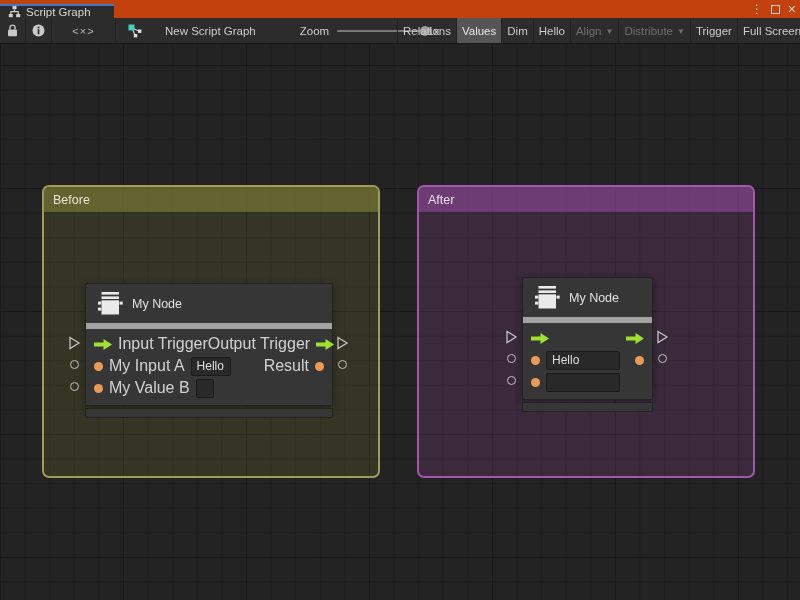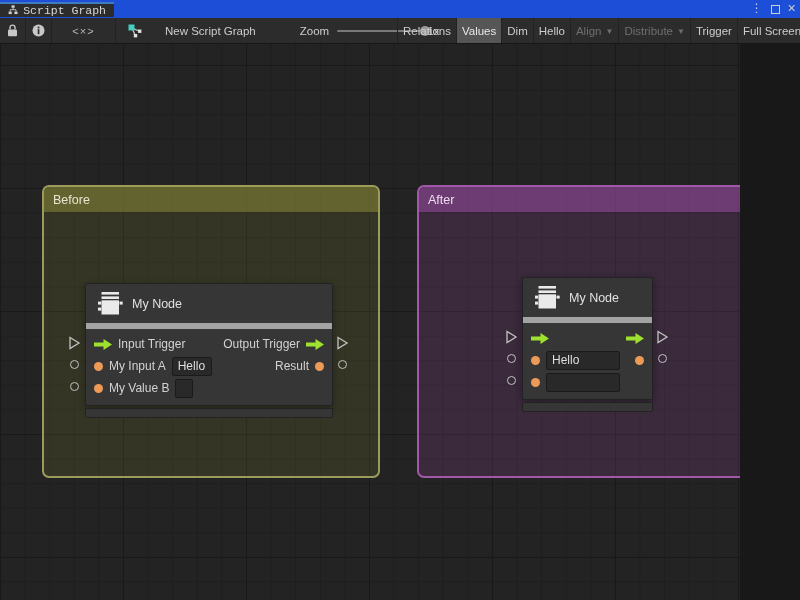--- a/index.html
+++ b/index.html
@@ -2,21 +2,21 @@
 <html><head>
 <meta charset="utf-8">
 <style>
   * { margin:0; padding:0; box-sizing:border-box; }
   html,body { width:800px; height:600px; overflow:hidden; background:#181818;
               font-family:"Liberation Sans", sans-serif; }
   .stage { position:relative; width:800px; height:600px; overflow:hidden; }
 
   
   .tabstrip { position:absolute; left:0; top:0; width:800px; height:18px;
-              background:#1d4ed8; display:flex; align-items:center;font-family:Liberation Mono, monospace; }
+              background:#c2410c; display:flex; align-items:flex-end; }
   .tab { position:relative; width:114px; background:#2c2c2c; display:flex;
          align-items:center; gap:5px; padding:0 8px; border-top:2px solid #4179c4; }
   .tab-label { color:#d8d8d8; font-size:11.5px; white-space:nowrap; }
   .win-controls { position:absolute; right:2px; top:0; height:18px; display:flex;
                   align-items:center; gap:6px; color:#cfcfcf; }
   .menu-dots { font-size:12px; line-height:1; padding:0 2px; }
   .max-box { display:inline-block; width:9px; height:9px; border:1.5px solid #cfcfcf; }
   .close-x { font-size:14px; line-height:1; padding:0 2px; }
 
   
@@ -38,21 +38,21 @@
 
   .view-buttons { position:absolute; left:397px; top:0; height:26px; display:flex;
                   align-items:stretch; }
   .vb { display:flex; align-items:center; gap:4px; padding:0 5px;
         border-left:1px solid #222; white-space:nowrap; color:#cdcdcd; }
   .vb.active { background:#565656; color:#e8e8e8; }
   .vb.disabled { color:#6f6f6f; }
   .dd-arrow { font-size:8px; margin-top:1px; }
 
   
-  .canvas { position:absolute; left:0; top:44px; width:740px; height:556px;
+  .canvas { position:absolute; left:0; top:44px; width:800px; height:556px;
             background-color:#232323;
             background-image:
               linear-gradient(to right, #191919 1px, transparent 1px),
               linear-gradient(to bottom, #191919 1px, transparent 1px),
               linear-gradient(to right, #1e1e1e 1px, transparent 1px),
               linear-gradient(to bottom, #1e1e1e 1px, transparent 1px);
             background-size:123px 123px, 123px 123px, 24.6px 24.6px, 24.6px 24.6px;
             background-position:0 21px; overflow:hidden; }
 
   
@@ -70,21 +70,21 @@
   .node { position:absolute; display:flex; flex-direction:column; gap:2px; }
   .node-main { background:#363636; border:1px solid #222; border-radius:2px;
                box-shadow:0 2px 7px rgba(0,0,0,0.35); }
   .node-header { height:45px; display:flex; align-items:center; gap:9px;
                  padding:0 12px; border-bottom:6px solid #a3a3a3; }
   .node-title { color:#e0e0e0; font-size:12.5px; white-space:nowrap; }
   .node-body { padding:4px 0 6px; }
   .port-row { height:22px; display:flex; align-items:center;
               justify-content:space-between; padding:0 8px; }
   .pgroup { display:flex; align-items:center; gap:6px; }
-  .port-label { color:#d2d2d2; font-size:12px; white-space:nowrap; }
+  .port-label { color:#d2d2d2; font-size:16px; white-space:nowrap; }
   .node-footer { height:10px; background:#363636; border:1px solid #222;
                  border-radius:0 0 2px 2px; }
 
   .dot-port { width:9px; height:9px; border-radius:50%; background:#ee9a57; }
   .port-input { background:#292929; border:1px solid #1a1a1a; border-radius:2px;
                 height:19px; color:#dfdfdf; font-size:12px; padding:0 5px;
                 font-family:"Liberation Sans", sans-serif; }
   .inp-sm { width:40px; } .inp-xs { width:18px; padding:0 2px; } .inp-lg { width:74px; }
 
   

